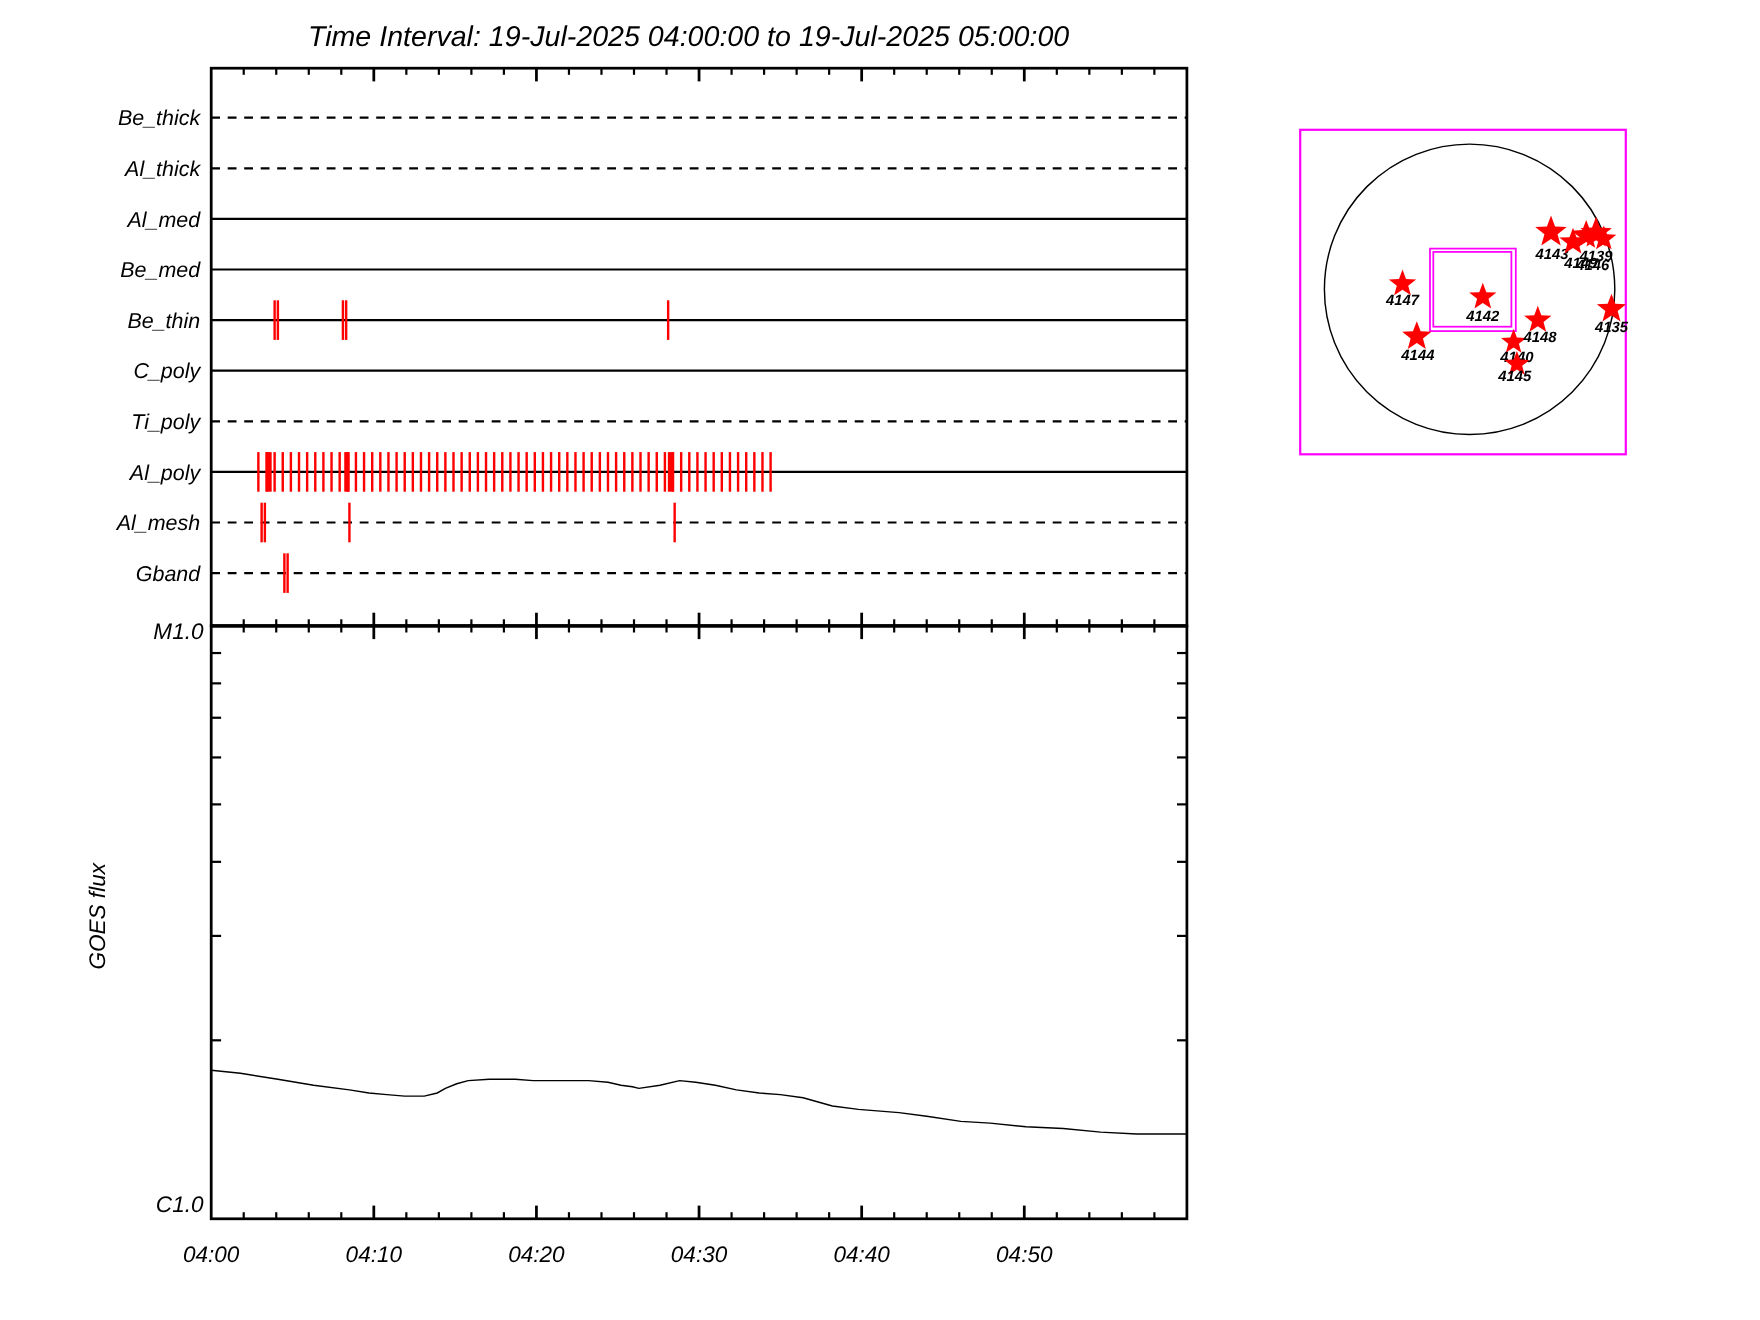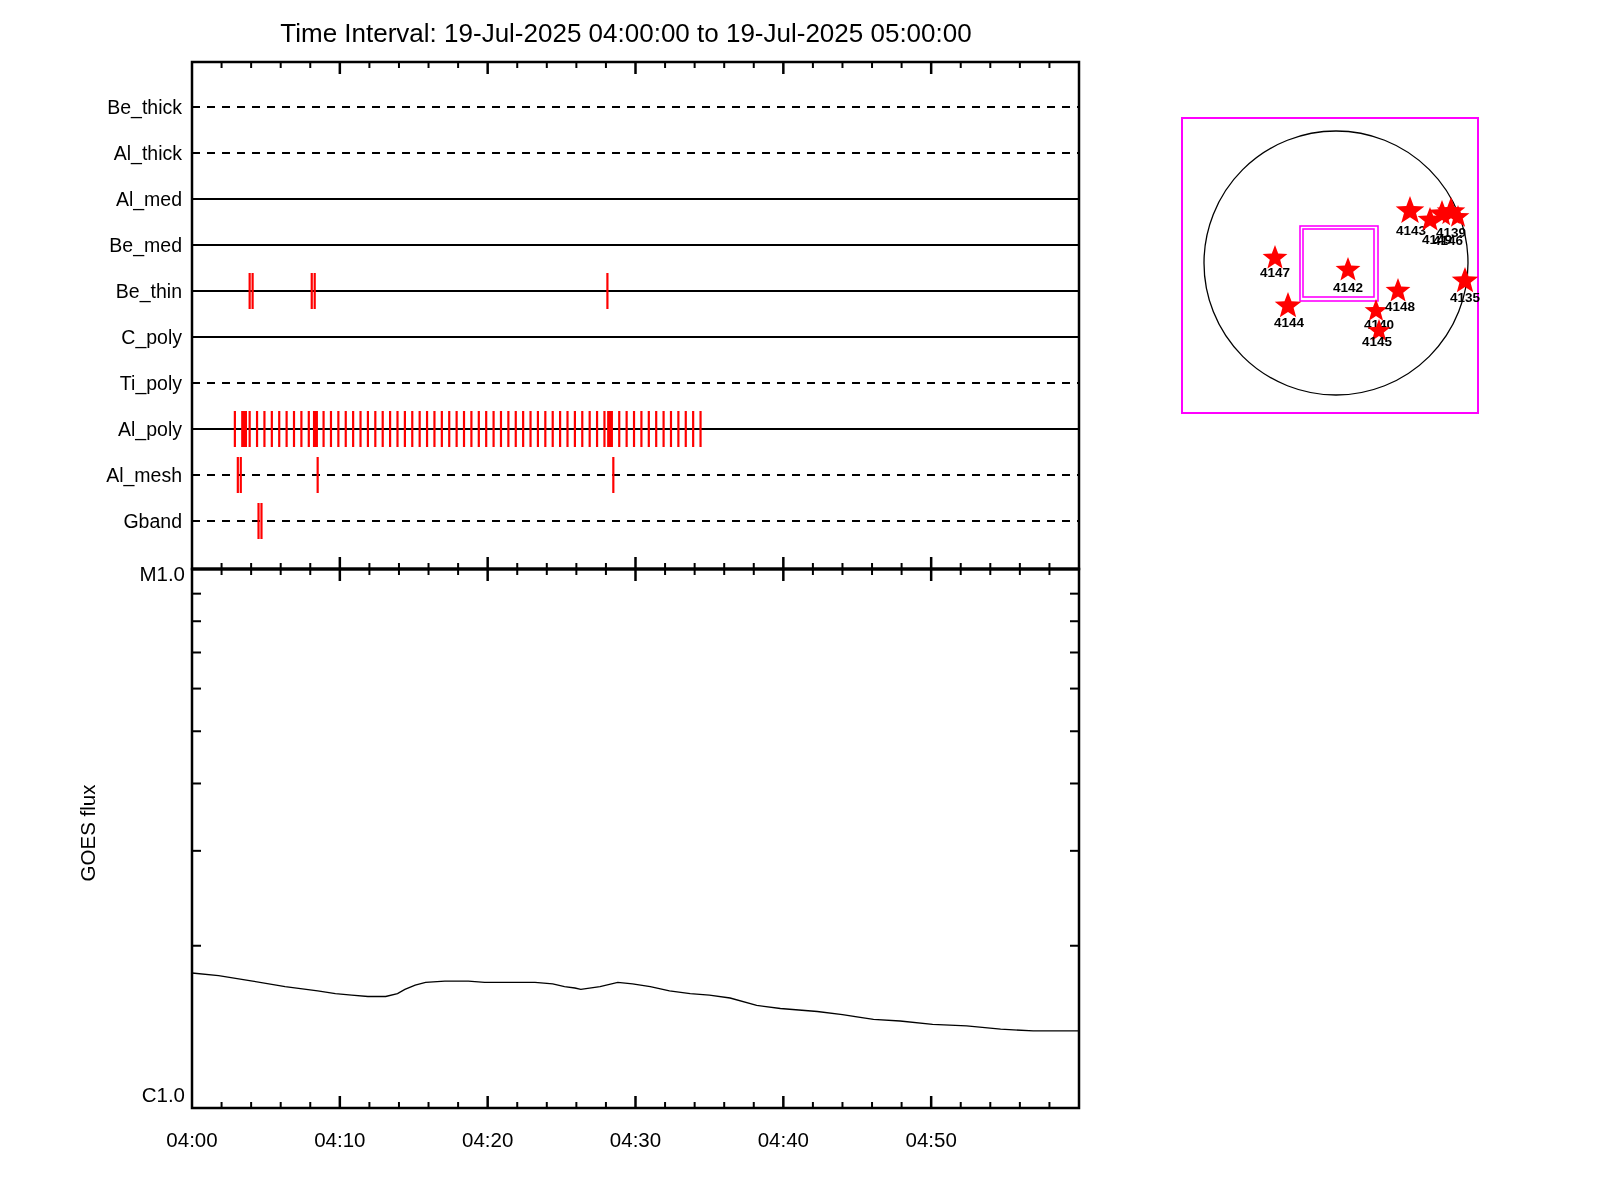--- a/index.html
+++ b/index.html
@@ -1,17 +1,17 @@
 <!DOCTYPE html>
 <html><head>
 <meta charset="utf-8">
 <style>
   html,body{margin:0;padding:0;background:#ffffff;}
   #stage{position:relative;width:1600px;height:1200px;background:#ffffff;overflow:hidden;
-         font-family:"Liberation Sans", sans-serif;}
+         font-family:"Liberation Sans", sans-serif;font-style:italic;}
   svg text{font-family:"Liberation Sans", sans-serif;fill:#000;}
 </style>
 </head>
 <body>
 
 <div id="stage">
   <svg id="plot" width="1600" height="1200" viewBox="0 0 1600 1200">
 
     <text id="title-text" x="626" y="42" text-anchor="middle" font-size="26">Time Interval: 19-Jul-2025 04:00:00 to 19-Jul-2025 05:00:00</text>
 

